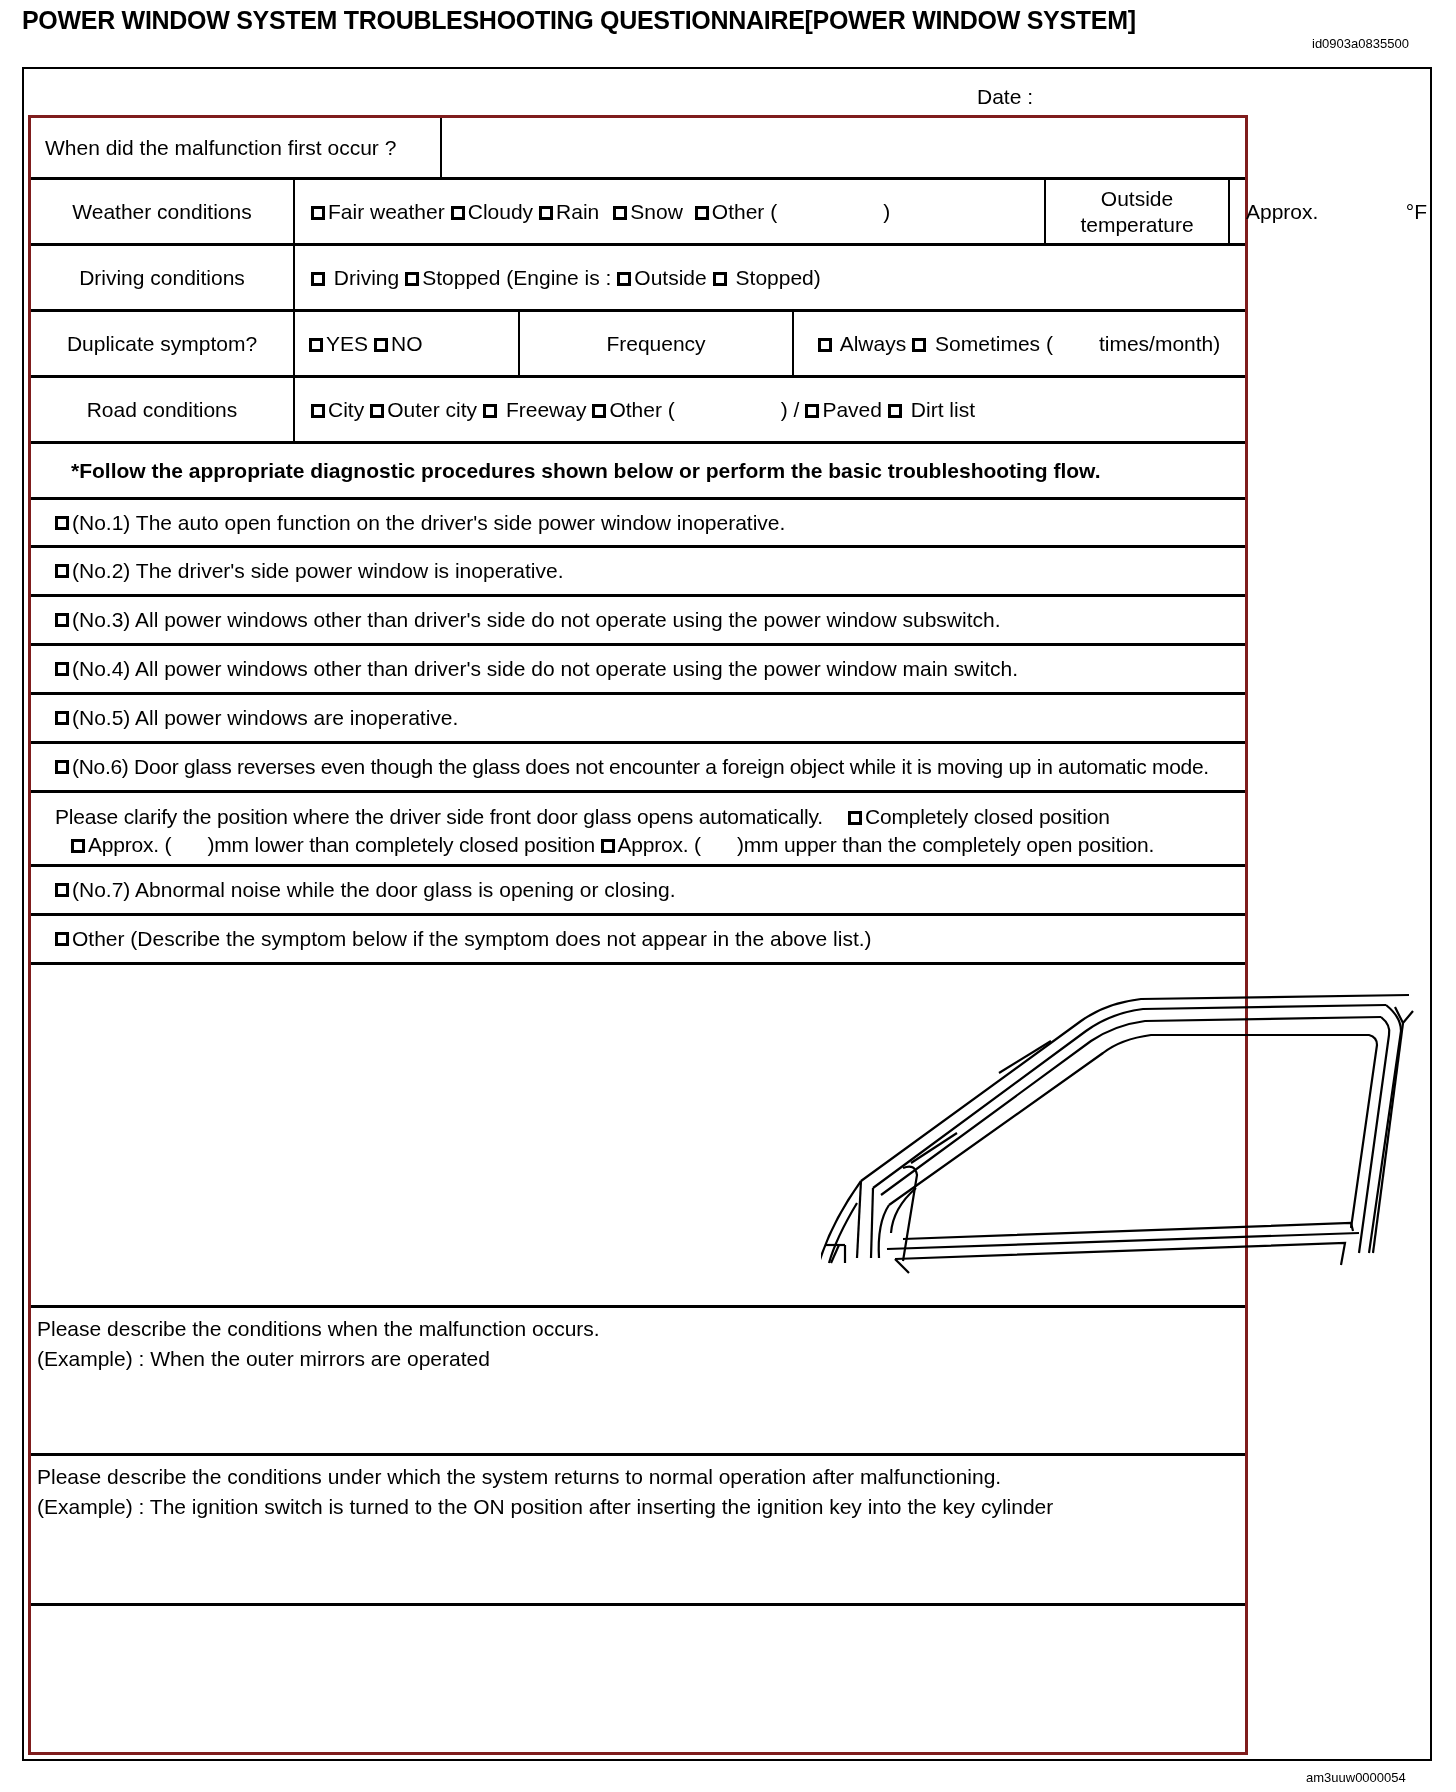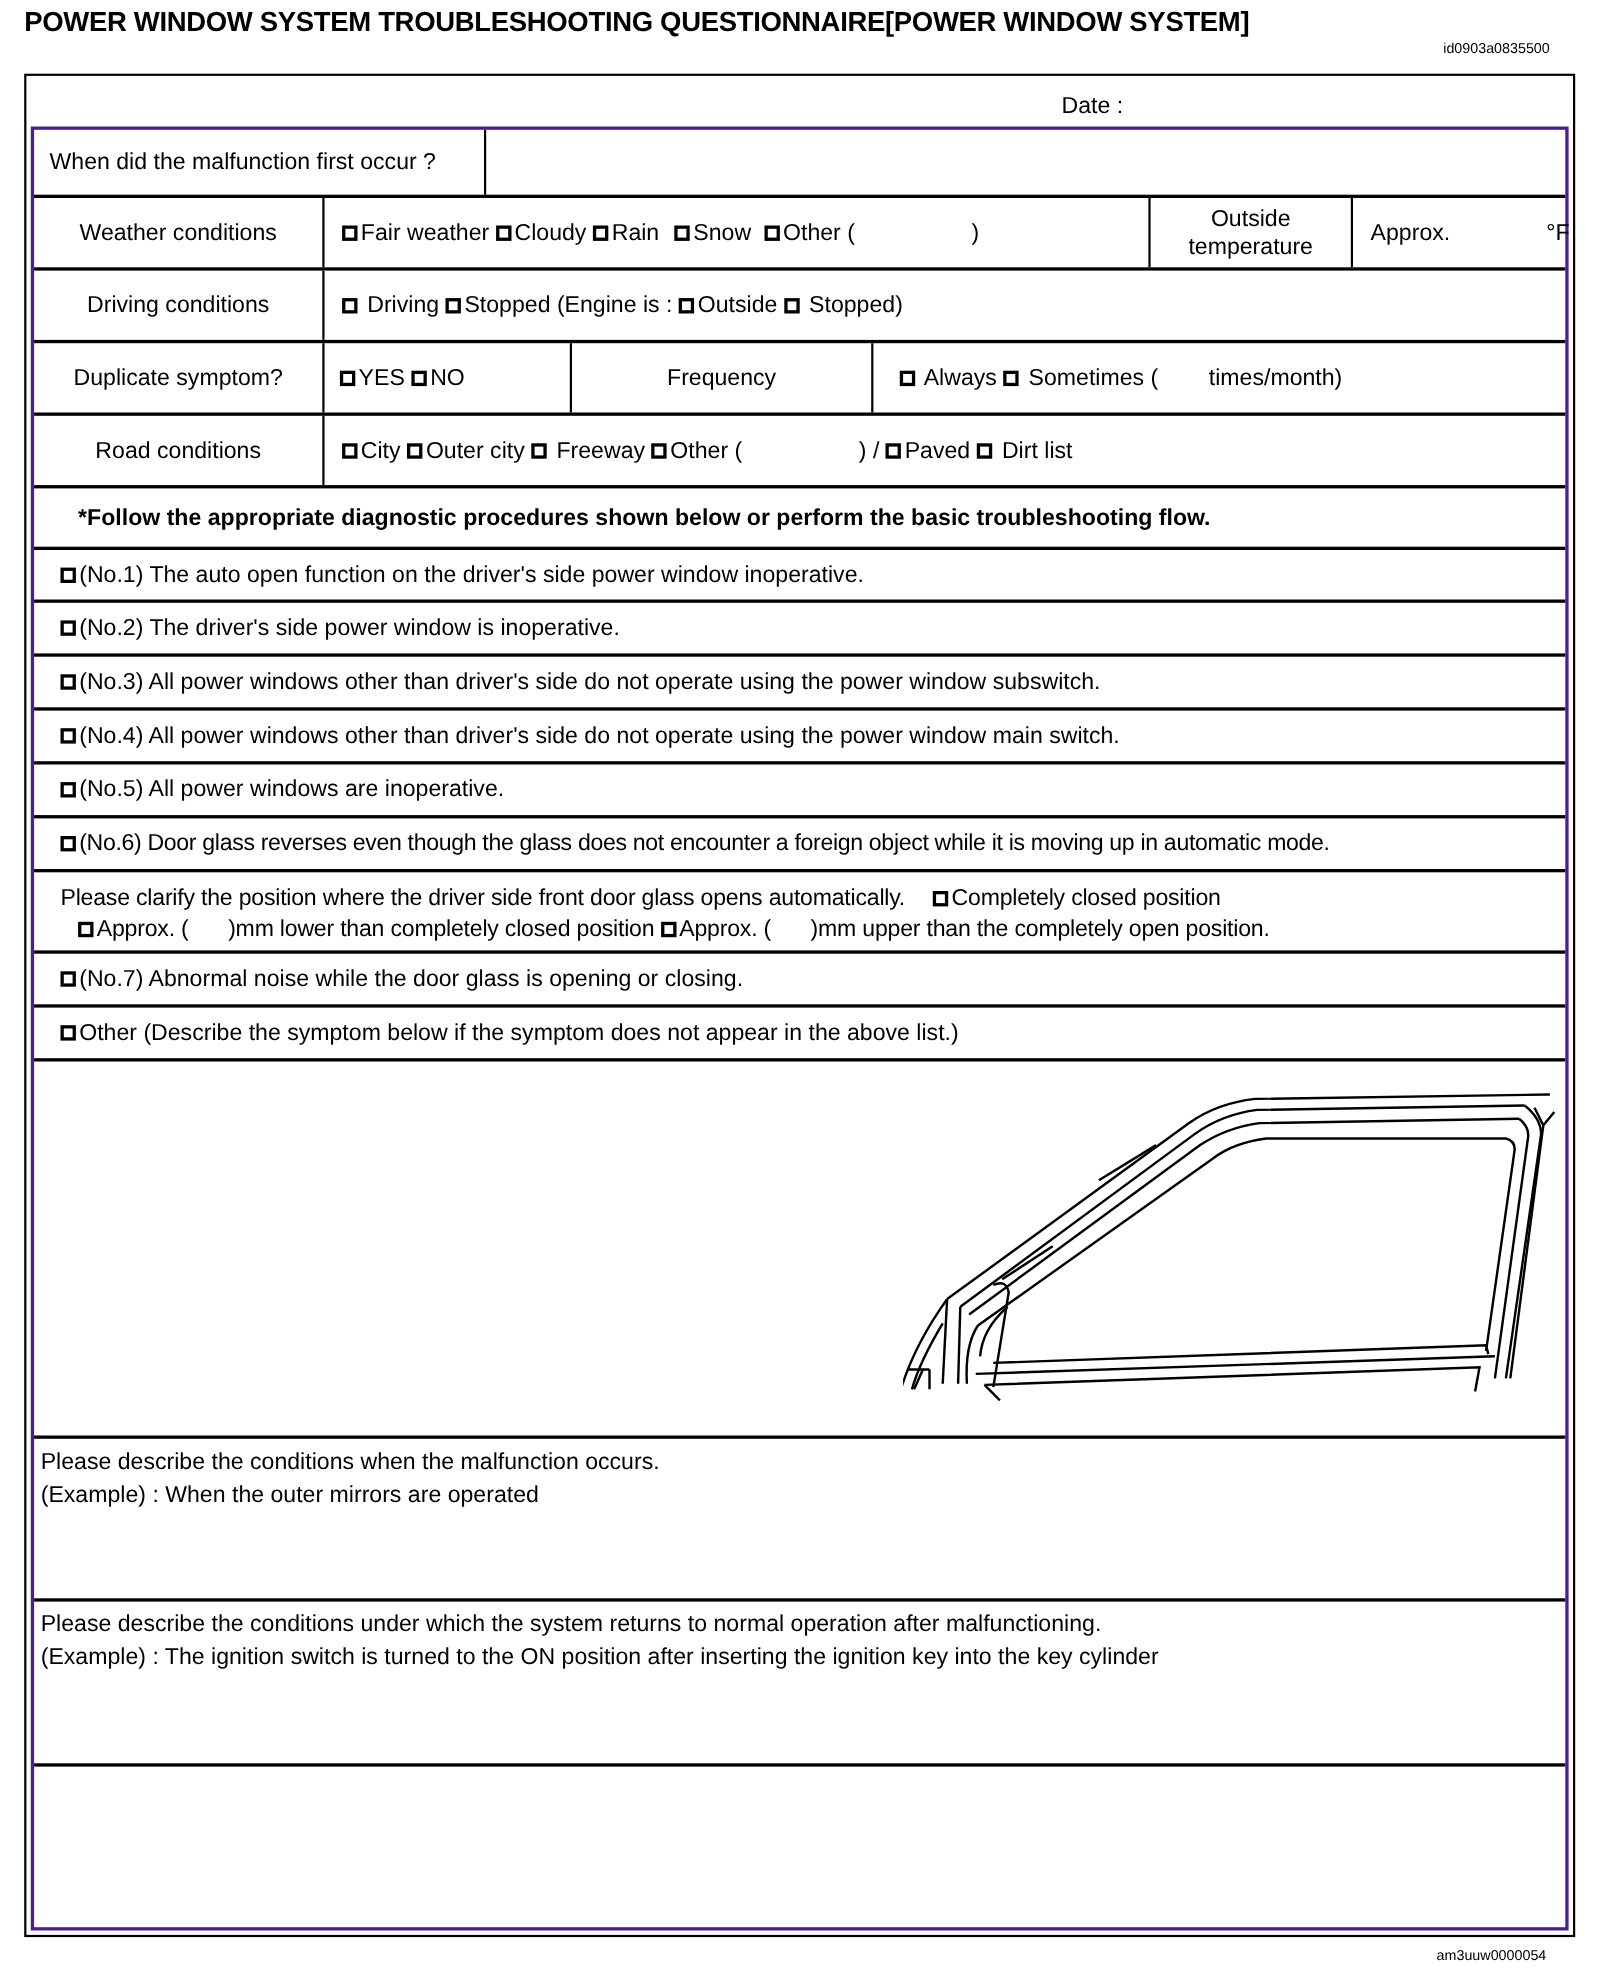--- a/index.html
+++ b/index.html
@@ -1,23 +1,23 @@
 <!DOCTYPE html>
 <html><head>
 <meta charset="utf-8">
 <style>
   html, body { margin: 0; padding: 0; background: #ffffff; }
   body { width: 1456px; height: 1792px; position: relative; font-family: "Liberation Sans", sans-serif; color: #000; overflow: hidden; }
   .title { position: absolute; left: 22px; top: 6px; font-size: 25px; font-weight: bold; letter-spacing: -0.3px; white-space: nowrap; }
   .doc-id { position: absolute; left: 1312px; top: 36px; font-size: 13px; }
   .fig-id { position: absolute; left: 1306px; top: 1770px; font-size: 13px; }
   .outer { position: absolute; left: 22px; top: 67px; width: 1410px; height: 1694px; border: 2px solid #000; box-sizing: border-box; }
-  .date-row { position: absolute; left: 4px; top: 0; width: 100%; height: 46px; }
+  .date-row { position: absolute; left: 16px; top: 0; width: 100%; height: 46px; }
   .date-label { position: absolute; left: 937px; top: 16px; font-size: 21px; }
-  .inner { position: absolute; left: 4px; top: 46px; width: 1398px; height: 1640px; border: 3px solid #4c1d95; box-sizing: border-box; }
+  .inner { position: absolute; left: 4px; top: 46px; width: 1220px; height: 1640px; border: 3px solid #7f1d1d; box-sizing: border-box; }
   .row { position: absolute; left: 0; width: 100%; border-bottom: 3px solid #000; box-sizing: border-box; }
   .cell { position: absolute; top: 0; height: 100%; box-sizing: border-box; display: flex; align-items: center; font-size: 21px; }
   .cell.center { justify-content: center; text-align: center; }
   .cell.br { border-right: 2px solid #000; }
   .cb { display: inline-block; width: 14px; height: 14px; border: 3px solid #000; box-sizing: border-box; vertical-align: -1px; margin-right: 3px; }
   .opt { margin-right: 6px; white-space: nowrap; }
   .blank { display: inline-block; }
   .sym { padding-left: 24px; }
   .text-line { white-space: nowrap; }
   .desc { position: absolute; left: 6px; font-size: 21px; line-height: 30px; }

